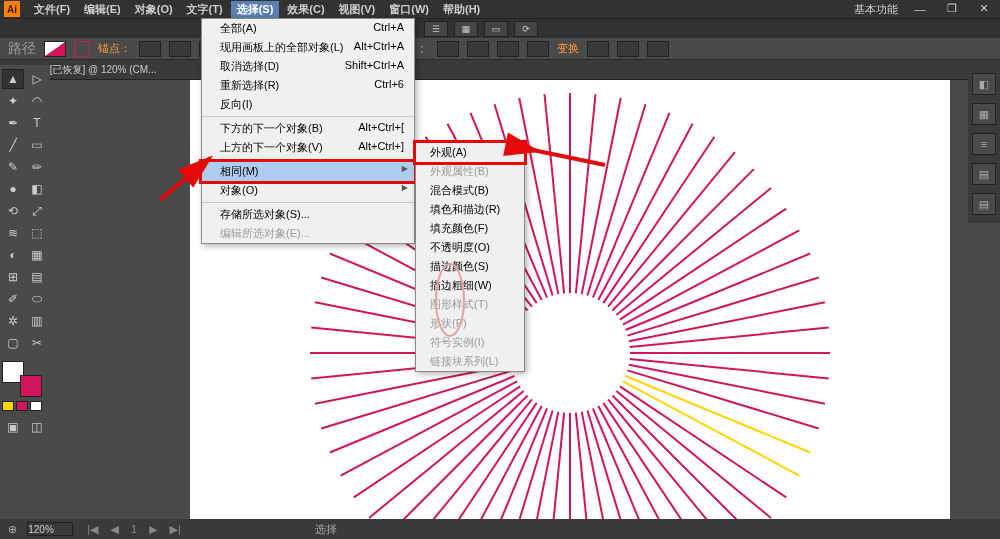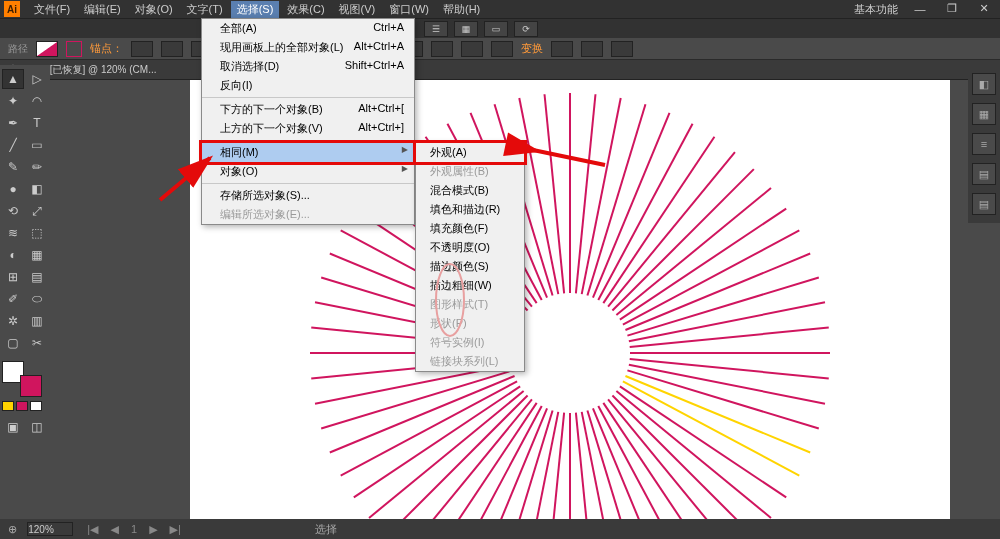--- a/index.html
+++ b/index.html
@@ -1,31 +1,31 @@
 <!DOCTYPE html>
 <html><head>
 <meta charset="utf-8">
 <style>
 * { margin: 0; padding: 0; box-sizing: border-box; font-family: "Microsoft YaHei", sans-serif; font-size: 11px; }
 body { background: #4a4a4a; width: 1000px; height: 539px; overflow: hidden; position: relative; color: #ccc; }
 
 .topbar { height: 18px; background: #323232; display: flex; align-items: center; padding: 0 4px; }
 .ai-logo { width: 16px; height: 16px; background: #ff7f00; color: #3b1d00; font-weight: bold; font-size: 10px; display: flex; align-items: center; justify-content: center; margin-right: 8px; }
-.menu-bar { display: flex; gap: 2px; }
+.menu-bar { display: flex; gap: 2px; font-weight: bold; }
 .menu-item { padding: 1px 6px; color: #ccc; cursor: pointer; }
 .menu-item.open { background: #5a7fb0; color: #fff; }
 .topbar-right { margin-left: auto; display: flex; align-items: flex-start; gap: 10px; }
 .win-btns { display: flex; gap: 8px; }
 .win-btn { width: 24px; height: 14px; display: flex; align-items: center; justify-content: center; color: #ccc; }
 
 .toolbar2 { height: 20px; background: #323232; display: flex; align-items: center; padding: 0 4px; gap: 6px; border-top: 1px solid #222; }
 .tiny-icon { width: 24px; height: 16px; background: #444; border: 1px solid #222; display: flex; align-items: center; justify-content: center; font-size: 9px; }
 
 .ctrlbar { height: 22px; background: #4a4a4a; border-bottom: 1px solid #2a2a2a; display: flex; align-items: center; padding: 0 8px; gap: 8px; }
-.ctrlbar .label { color: #999; font-size: 10px; }
+.ctrlbar .label { color: #999; font-size: 14px; }
 .ctrlbar .swatch { width: 22px; height: 16px; background: linear-gradient(to bottom right, #fff 48%, #d0155e 52%); border: 1px solid #222; }
 .ctrlbar .sq { width: 16px; height: 16px; border: 1px solid #d0155e; }
 .ctrlbar .orange { color: #ff9a3a; }
 .ctrlbar input { width: 46px; height: 16px; background: #3a3a3a; border: 1px solid #222; color: #ccc; font-size: 10px; padding: 0 2px; }
 .ctrlbar .box { width: 22px; height: 16px; background: #3a3a3a; border: 1px solid #222; }
 
 .doc-tab { height: 20px; background: #3a3a3a; display: flex; align-items: center; padding: 0 8px; color: #ccc; font-size: 10px; border-bottom: 1px solid #222; }
 
 .workspace { position: absolute; top: 80px; left: 50px; right: 32px; bottom: 20px; background: #4a4a4a; }
 .canvas { position: absolute; top: 0; left: 140px; width: 760px; height: 100%; background: #fff; }
@@ -279,20 +279,24 @@
     </div>
   <div class="dd-item">
       <span>现用画板上的全部对象(L)</span>
       <span>Alt+Ctrl+A</span>
     </div>
   <div class="dd-item">
       <span>取消选择(D)</span>
       <span>Shift+Ctrl+A</span>
     </div>
   <div class="dd-item">
+      <span>重新选择(R)</span>
+      <span>Ctrl+6</span>
+    </div>
+  <div class="dd-item">
       <span>反向(I)</span>
     </div>
   <div class="dd-sep"></div>
   <div class="dd-item">
       <span>下方的下一个对象(B)</span>
       <span>Alt+Ctrl+[</span>
     </div>
   <div class="dd-item">
       <span>上方的下一个对象(V)</span>
       <span>Alt+Ctrl+]</span>

